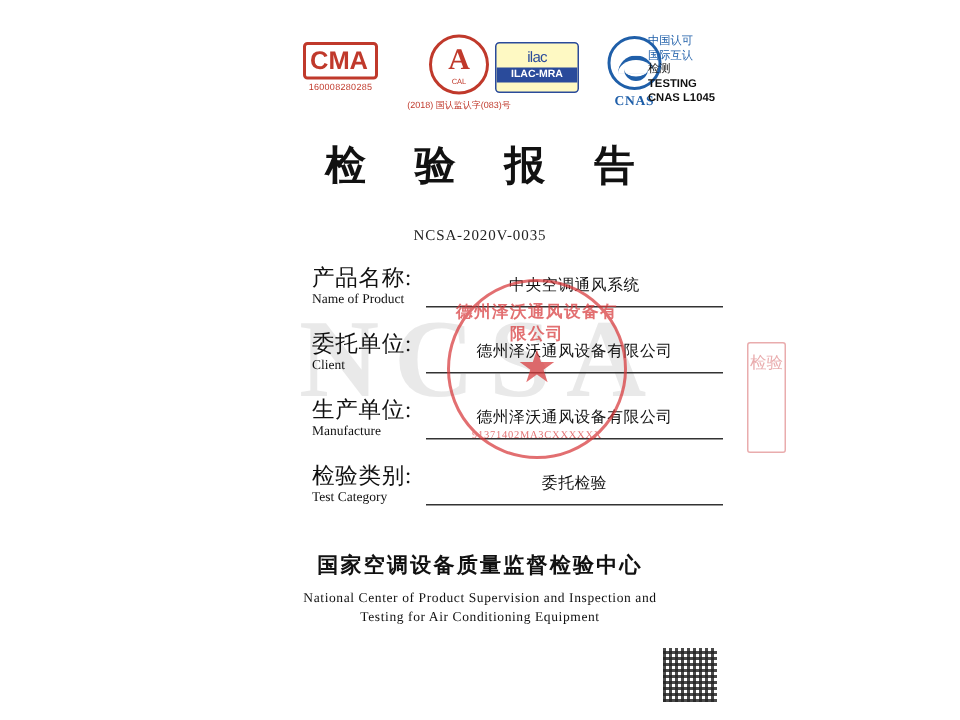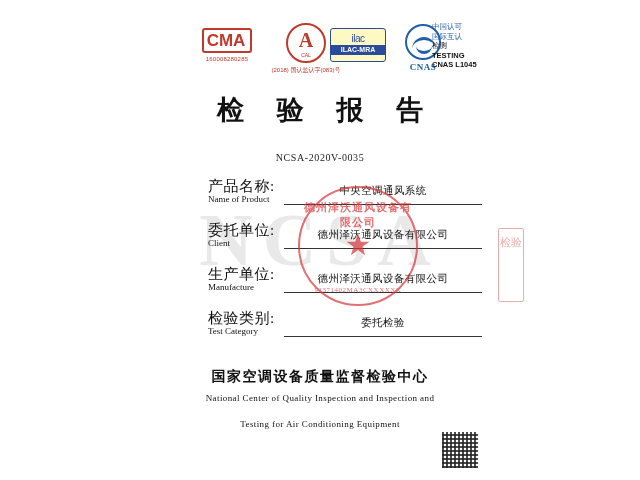--- a/index.html
+++ b/index.html
@@ -298,21 +298,21 @@
     color: #111111;
   }
   .footer .org-en1,
   .footer .org-en2 {
     font-family: "Liberation Serif", serif;
     font-size: 9px;
     letter-spacing: 0.4px;
     color: #111111;
   }
   .footer .org-en1 { margin-top: 7px; }
-  .footer .org-en2 { margin-top: 16px; }
+  .footer .org-en2 { margin-top: 3px; }
 
   
   .stamp-round {
     position: absolute;
     left: 298px;
     top: 186px;
     width: 116px;
     height: 116px;
     border: 2.5px solid #d8393b;
     border-radius: 50%;
@@ -484,19 +484,19 @@
   <div class="stamp-round">
     <div class="stamp-arc-top">德州泽沃通风设备有限公司</div>
     <div class="star">★</div>
     <div class="stamp-arc-bottom">91371402MA3CXXXXXX</div>
   </div>
 
   <div class="stamp-side">检验</div>
 
   <div class="footer">
     <div class="org-cn">国家空调设备质量监督检验中心</div>
-    <div class="org-en1">National Center of Quality Inspection and Inspection and</div>
+    <div class="org-en1">National Center of Product Supervision and Inspection and</div>
     <div class="org-en2">Testing for Air Conditioning Equipment</div>
   </div>
 
   <div class="qr"></div>
 
 </div>
 
 </body></html>

